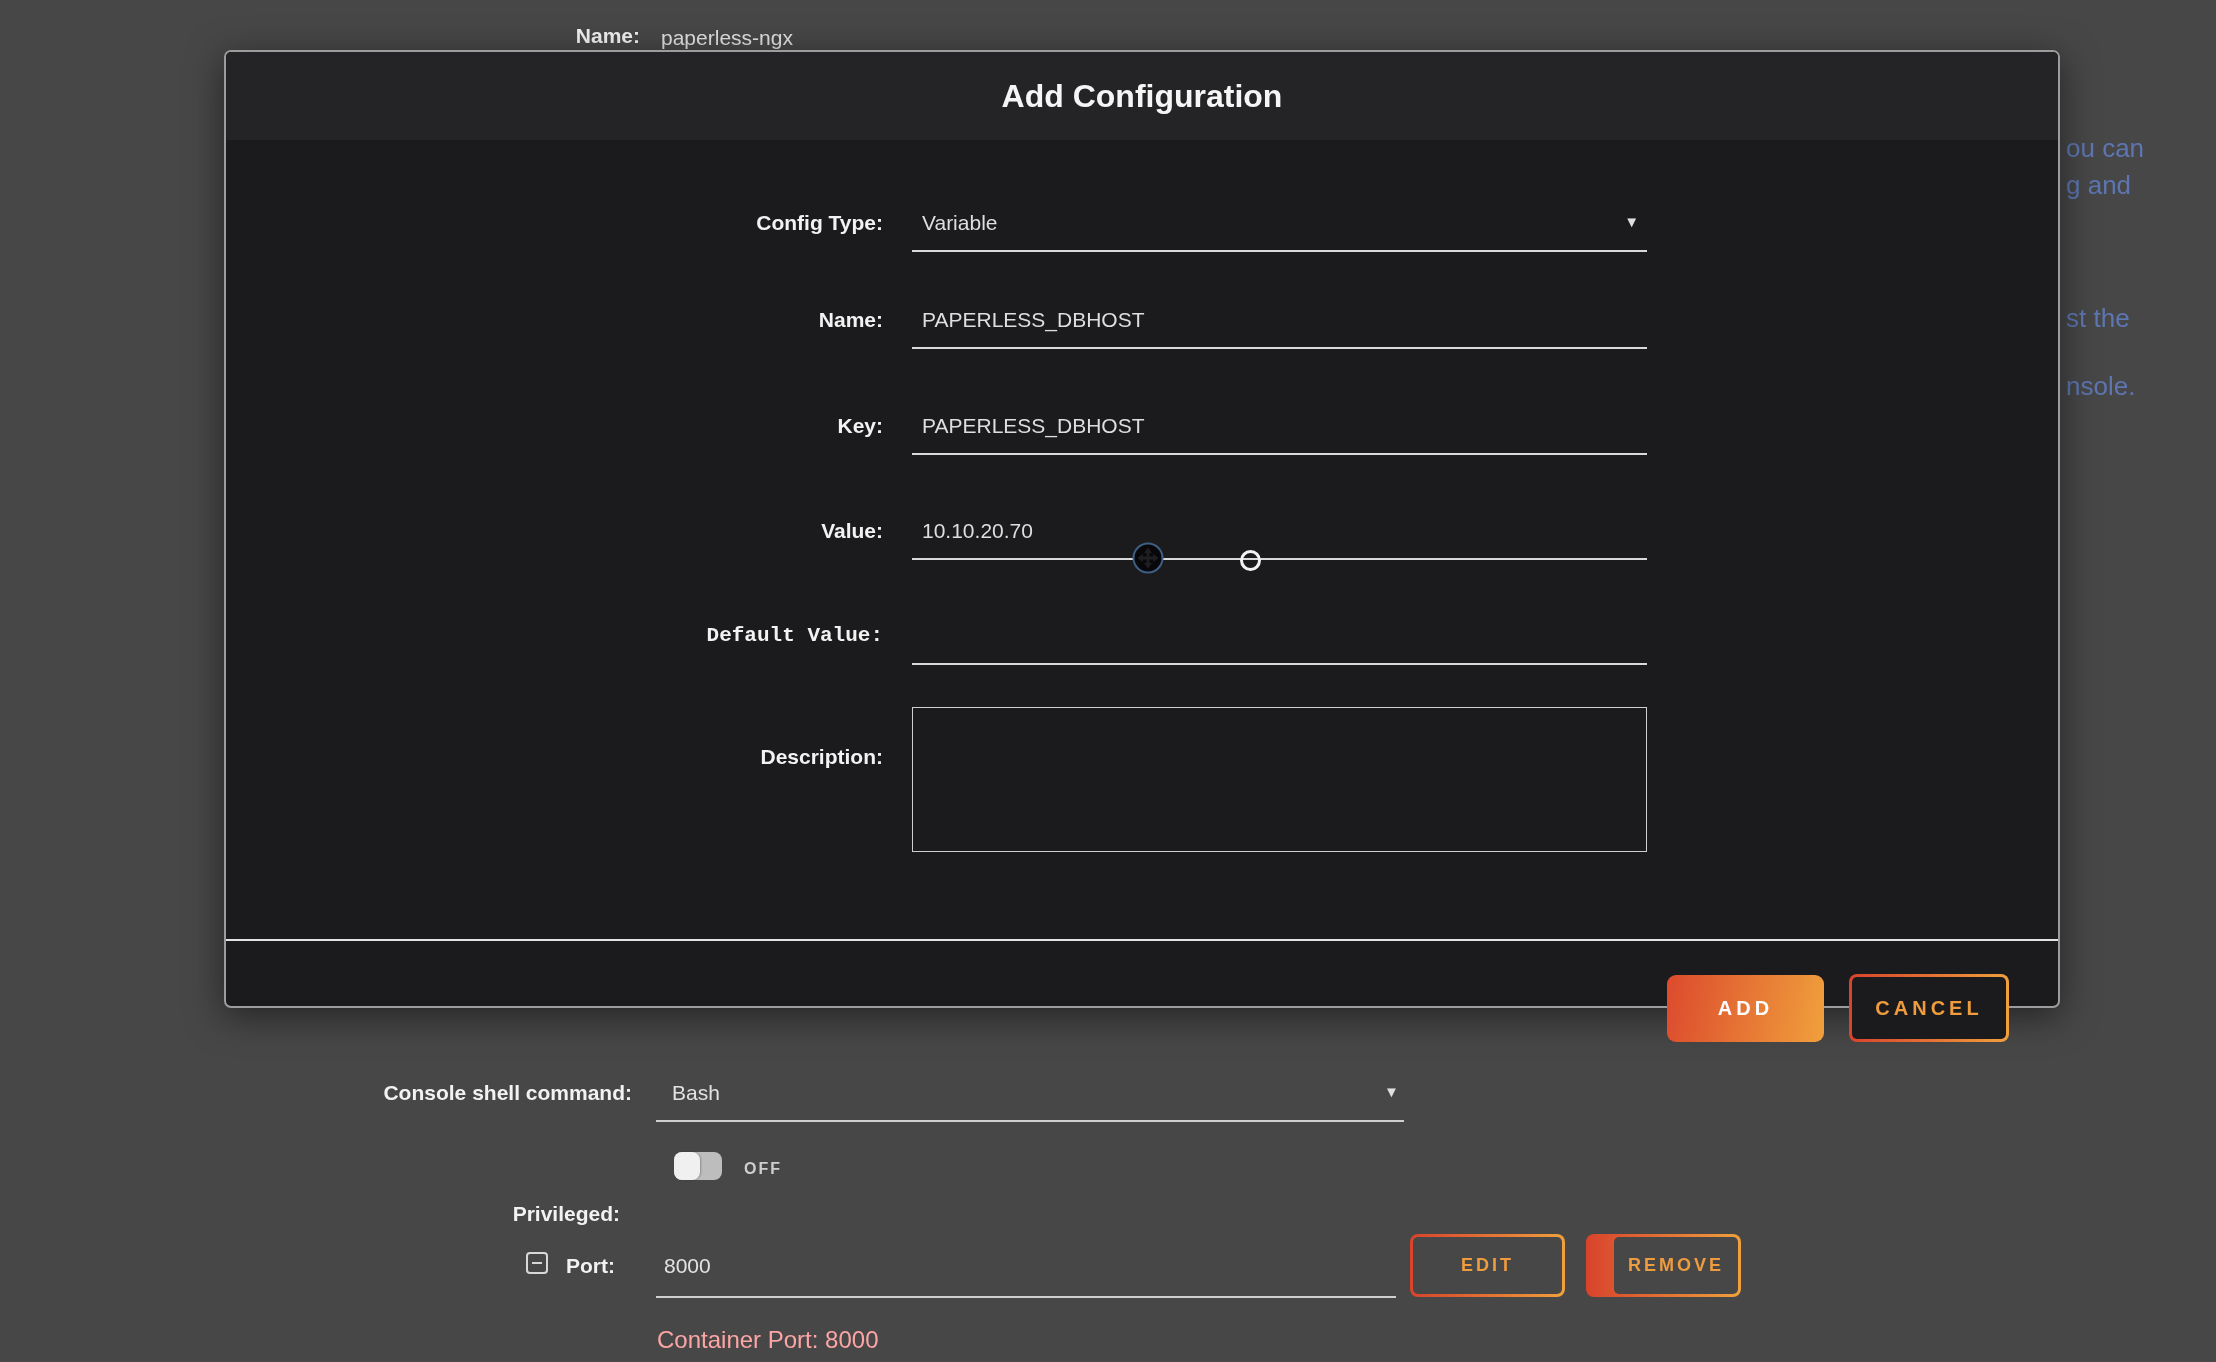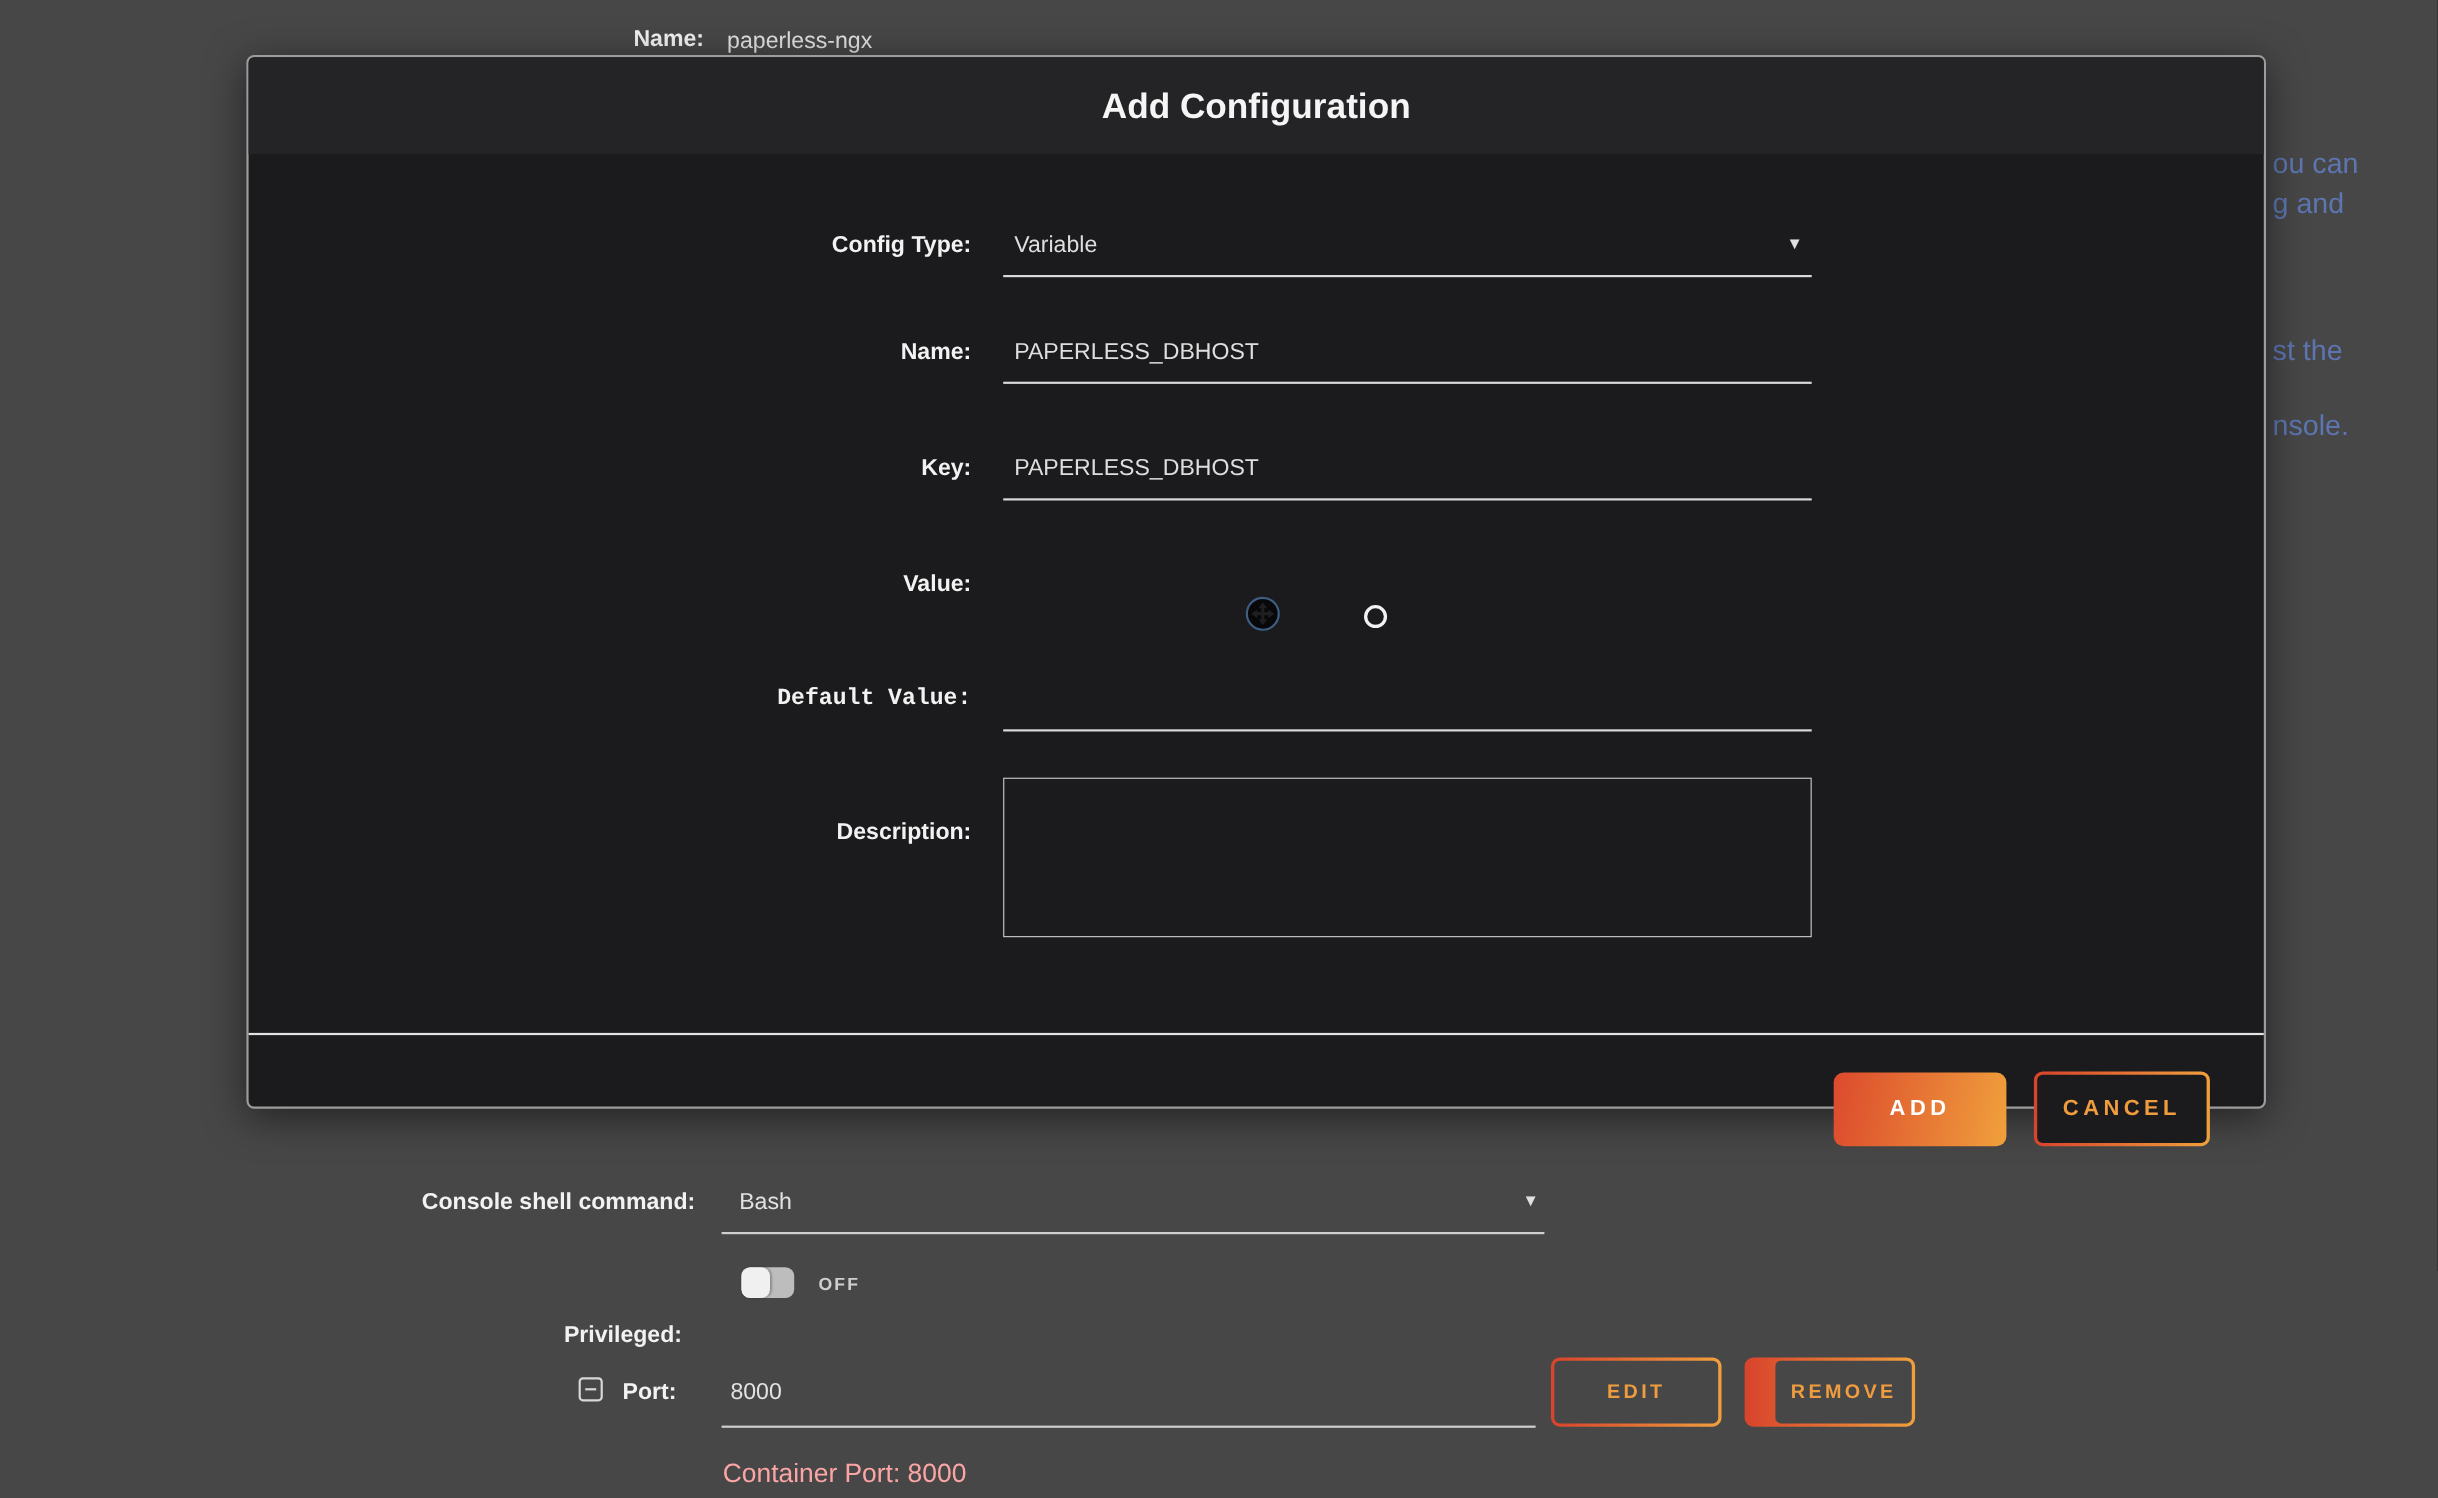--- a/index.html
+++ b/index.html
@@ -117,20 +117,23 @@
   <div class="mcontrol" style="top:256px;">
     <input class="minput" type="text" value="PAPERLESS_DBHOST" style="">
   </div>
 
   <div class="mlabel" style="top:362px;">Key:</div>
   <div class="mcontrol" style="top:362px;">
     <input class="minput" type="text" value="PAPERLESS_DBHOST" style="">
   </div>
 
   <div class="mlabel" style="top:467px;">Value:</div>
+  <div class="mcontrol" style="top:467px;">
+    <input class="minput" type="text" value="10.10.20.70" style="">
+  </div>
 
   <div class="mlabel" style="top:572px;font-family:Liberation Mono, monospace;">Default Value:</div>
   <div class="mcontrol" style="top:572px;">
     <input class="minput" type="text" value="" style="">
   </div>
 
   <div class="mlabel" style="top:693px;">Description:</div>
   <div class="mcontrol" style="top:655px;">
     <textarea class="mtextarea" style=""></textarea>
   </div>

